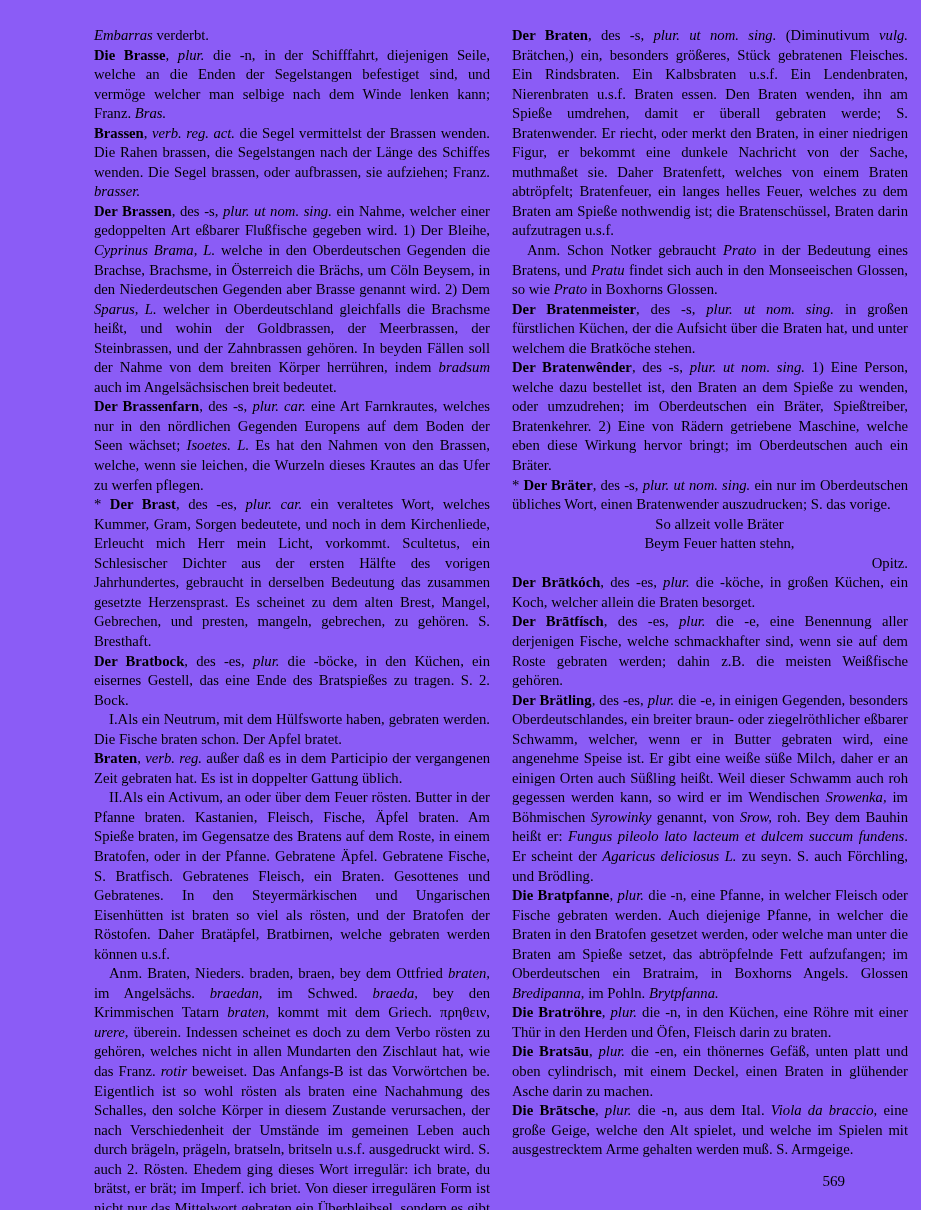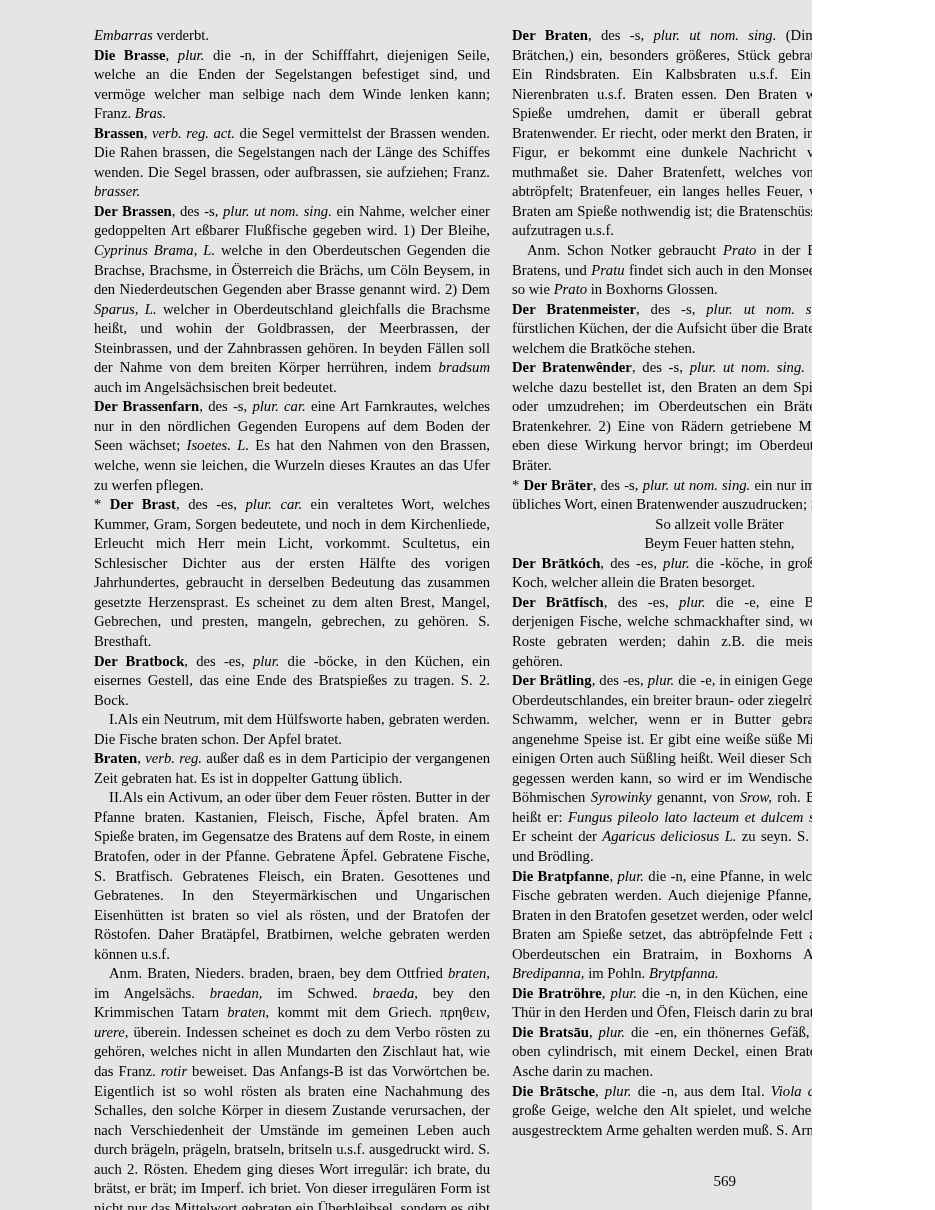--- a/index.html
+++ b/index.html
@@ -2,23 +2,23 @@
 <html><head>
 <meta charset="utf-8">
 <style>
   html, body {
     margin: 0;
     padding: 0;
     background: #ffffff;
   }
   .page {
     position: relative;
-    width: 812px;
+    width: 921px;
     height: 1210px;
-    background: #e5e5e5;
+    background: #8b5cf6;
     color: #000000;
     font-family: "Liberation Serif", "DejaVu Serif", serif;
     font-size: 14.7px;
     line-height: 19.55px;
     overflow: hidden;
   }
   .columns {
     display: flex;
     gap: 22px;
     padding: 26px 27px 0 94px;
@@ -63,20 +63,21 @@
         <p class="para indent">Anm. Braten, Nieders. braden, braen, bey dem Ottfried <i>braten,</i> im Angelsächs. <i>braedan,</i> im Schwed. <i>braeda,</i> bey den Krimmischen Tatarn <i>braten,</i> kommt mit dem Griech. πρηθειν, <i>urere,</i> überein. Indessen scheinet es doch zu dem Verbo rösten zu gehören, welches nicht in allen Mundarten den Zischlaut hat, wie das Franz. <i>rotir</i> beweiset. Das Anfangs-B ist das Vorwörtchen be. Eigentlich ist so wohl rösten als braten eine Nachahmung des Schalles, den solche Körper in diesem Zustande verursachen, der nach Verschiedenheit der Umstände im gemeinen Leben auch durch brägeln, prägeln, bratseln, britseln u.s.f. ausgedruckt wird. S. auch 2. Rösten. Ehedem ging dieses Wort irregulär: ich brate, du brätst, er brät; im Imperf. ich briet. Von dieser irregulären Form ist nicht nur das Mittelwort gebraten ein Überbleibsel, sondern es gibt auch Hochdeutsche, welche das ganze Zeitwort noch jetzt irregulär gebrauchen.</p>
       </div>
     <div class="col">
         <p class="para block"><b>Der Braten</b>, des -s, <i>plur. ut nom. sing.</i> (Diminutivum <i>vulg.</i> Brätchen,) ein, besonders größeres, Stück gebratenen Fleisches. Ein Rindsbraten. Ein Kalbsbraten u.s.f. Ein Lendenbraten, Nierenbraten u.s.f. Braten essen. Den Braten wenden, ihn am Spieße umdrehen, damit er überall gebraten werde; S. Bratenwender. Er riecht, oder merkt den Braten, in einer niedrigen Figur, er bekommt eine dunkele Nachricht von der Sache, muthmaßet sie. Daher Bratenfett, welches von einem Braten abtröpfelt; Bratenfeuer, ein langes helles Feuer, welches zu dem Braten am Spieße nothwendig ist; die Bratenschüssel, Braten darin aufzutragen u.s.f.</p>
         <p class="para indent">Anm. Schon Notker gebraucht <i>Prato</i> in der Bedeutung eines Bratens, und <i>Pratu</i> findet sich auch in den Monseeischen Glossen, so wie <i>Prato</i> in Boxhorns Glossen.</p>
         <p class="para block"><b>Der Bratenmeister</b>, des -s, <i>plur. ut nom. sing.</i> in großen fürstlichen Küchen, der die Aufsicht über die Braten hat, und unter welchem die Bratköche stehen.</p>
         <p class="para block"><b>Der Bratenwênder</b>, des -s, <i>plur. ut nom. sing.</i> 1) Eine Person, welche dazu bestellet ist, den Braten an dem Spieße zu wenden, oder umzudrehen; im Oberdeutschen ein Bräter, Spießtreiber, Bratenkehrer. 2) Eine von Rädern getriebene Maschine, welche eben diese Wirkung hervor bringt; im Oberdeutschen auch ein Bräter.</p>
         <p class="para block">* <b>Der Bräter</b>, des -s, <i>plur. ut nom. sing.</i> ein nur im Oberdeutschen übliches Wort, einen Bratenwender auszudrucken; S. das vorige.</p>
         <p class="para verse">So allzeit volle Bräter</p>
         <p class="para verse">Beym Feuer hatten stehn,</p>
+        <p class="para right">Opitz.</p>
         <p class="para block"><b>Der Brātkóch</b>, des -es, <i>plur.</i> die -köche, in großen Küchen, ein Koch, welcher allein die Braten besorget.</p>
         <p class="para block"><b>Der Brātfísch</b>, des -es, <i>plur.</i> die -e, eine Benennung aller derjenigen Fische, welche schmackhafter sind, wenn sie auf dem Roste gebraten werden; dahin z.B. die meisten Weißfische gehören.</p>
         <p class="para block"><b>Der Brätling</b>, des -es, <i>plur.</i> die -e, in einigen Gegenden, besonders Oberdeutschlandes, ein breiter braun- oder ziegelröthlicher eßbarer Schwamm, welcher, wenn er in Butter gebraten wird, eine angenehme Speise ist. Er gibt eine weiße süße Milch, daher er an einigen Orten auch Süßling heißt. Weil dieser Schwamm auch roh gegessen werden kann, so wird er im Wendischen <i>Srowenka,</i> im Böhmischen <i>Syrowinky</i> genannt, von <i>Srow,</i> roh. Bey dem Bauhin heißt er: <i>Fungus pileolo lato lacteum et dulcem succum fundens</i>. Er scheint der <i>Agaricus deliciosus L.</i> zu seyn. S. auch Förchling, und Brödling.</p>
         <p class="para block"><b>Die Bratpfanne</b>, <i>plur.</i> die -n, eine Pfanne, in welcher Fleisch oder Fische gebraten werden. Auch diejenige Pfanne, in welcher die Braten in den Bratofen gesetzet werden, oder welche man unter die Braten am Spieße setzet, das abtröpfelnde Fett aufzufangen; im Oberdeutschen ein Bratraim, in Boxhorns Angels. Glossen <i>Bredipanna,</i> im Pohln. <i>Brytpfanna.</i></p>
         <p class="para block"><b>Die Bratröhre</b>, <i>plur.</i> die -n, in den Küchen, eine Röhre mit einer Thür in den Herden und Öfen, Fleisch darin zu braten.</p>
         <p class="para block"><b>Die Bratsāu</b>, <i>plur.</i> die -en, ein thönernes Gefäß, unten platt und oben cylindrisch, mit einem Deckel, einen Braten in glühender Asche darin zu machen.</p>
         <p class="para block"><b>Die Brātsche</b>, <i>plur.</i> die -n, aus dem Ital. <i>Viola da braccio,</i> eine große Geige, welche den Alt spielet, und welche im Spielen mit ausgestrecktem Arme gehalten werden muß. S. Armgeige.</p>
       </div>
   </div>
   <div class="footer">569</div>

